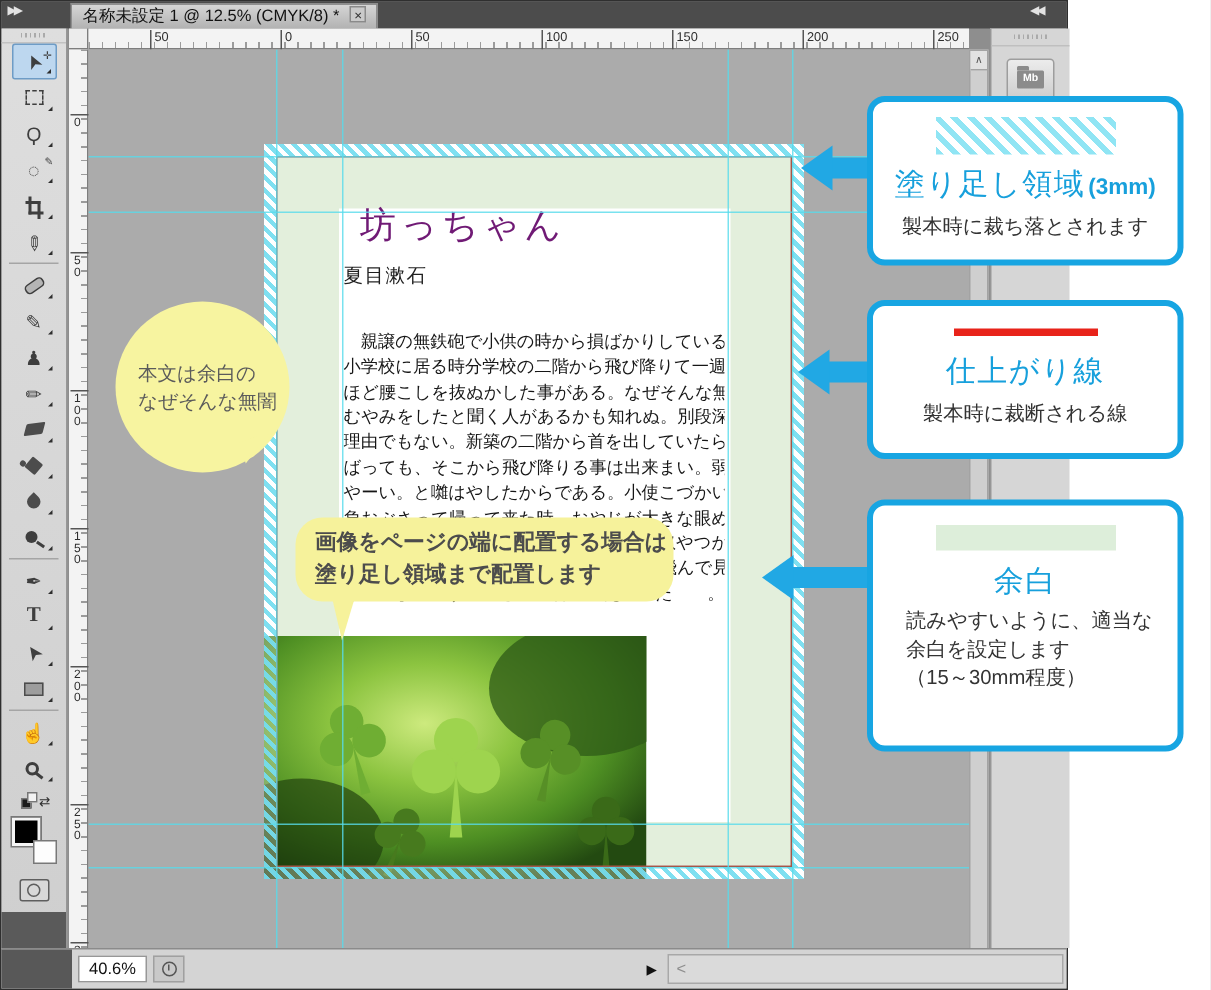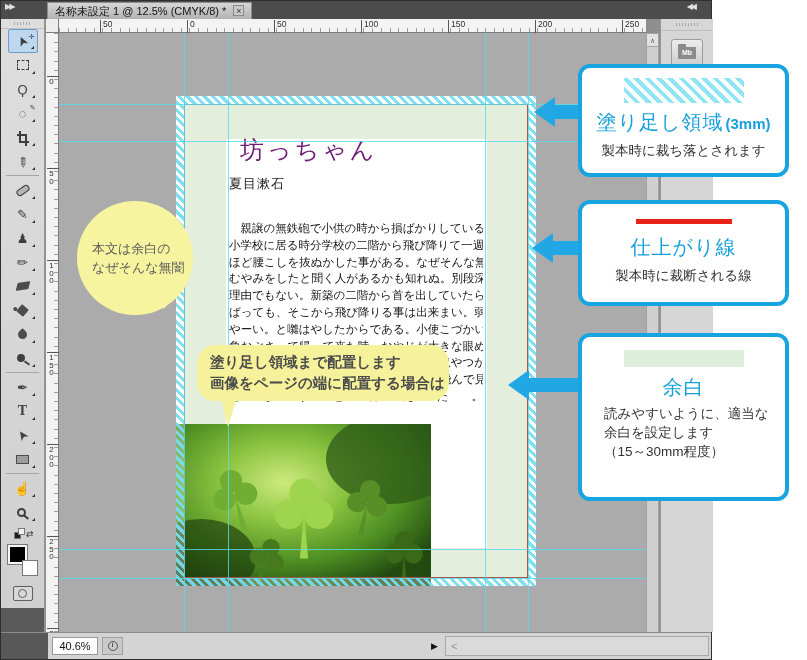--- a/index.html
+++ b/index.html
@@ -349,22 +349,22 @@
       <div class="guide-h" style="top:108px"></div>
       <div class="guide-h" style="top:516px"></div>
       <div class="guide-h" style="top:545px"></div>
 
       <div class="bubble-circle">
         <span>本文は余白の</span>
         <span>なぜそんな無闇</span>
       </div>
       <div class="bubble-circle-tail"></div>
       <div class="bubble-rect">
+        <span>画像をページの端に配置する場合は</span>
         <span>塗り足し領域まで配置します</span>
-        <span>画像をページの端に配置する場合は</span>
       </div>
       <div class="bubble-rect-tail"></div>
     </div>
 
     <div class="vscroll">
       <div class="up">∧</div>
     </div>
 
     <div class="paneldock">
       <div class="grip"></div>

